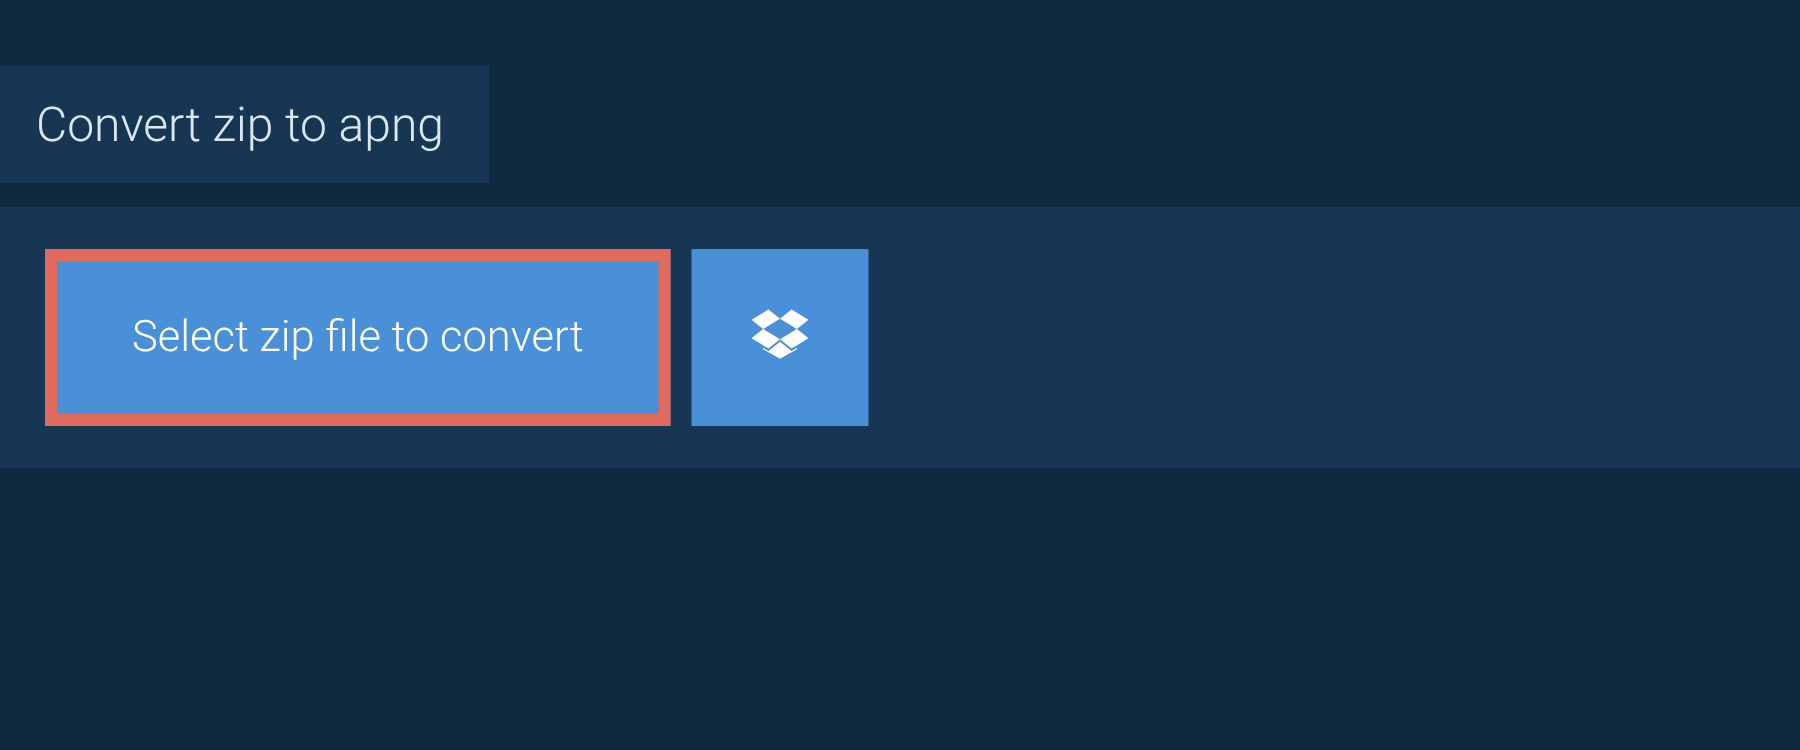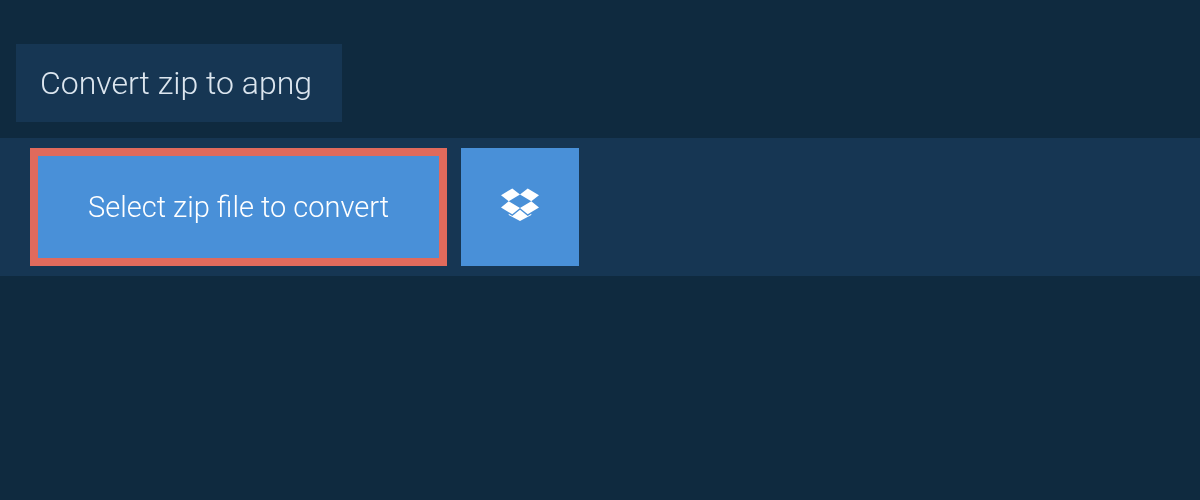--- a/index.html
+++ b/index.html
@@ -15,33 +15,33 @@
       overflow: hidden;
     }
     .container {
       position: relative;
       width: 100%;
       height: 100%;
     }
     .tab-header {
       position: absolute;
       top: 44px;
-      left: 16px;
+      left: 0;
       background: #163653;
       padding: 20px 30px 20px 24px;
       color: #dce6ef;
       font-size: 32px;
       font-weight: 300;
     }
     .action-row {
       position: absolute;
       top: 138px;
       left: 0;
       width: 100%;
-      height: 138px;
+      height: 174px;
       background: #163653;
       display: flex;
       align-items: center;
       padding-left: 30px;
     }
     .select-button {
       background: #4990d8;
       border: 8px solid #e06a5c;
       color: #ffffff;
       font-size: 29px;

